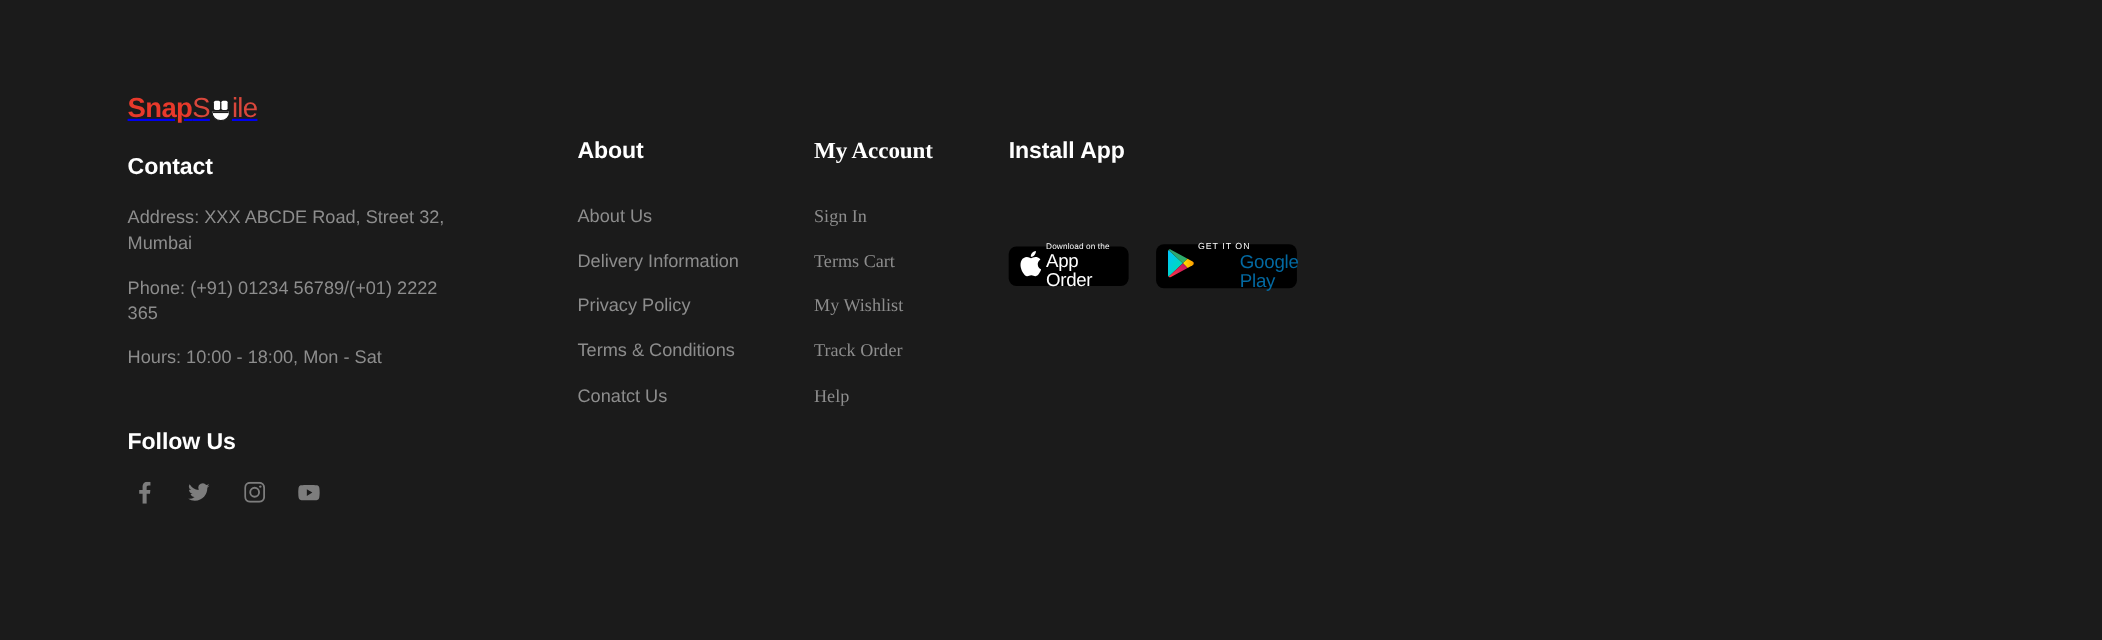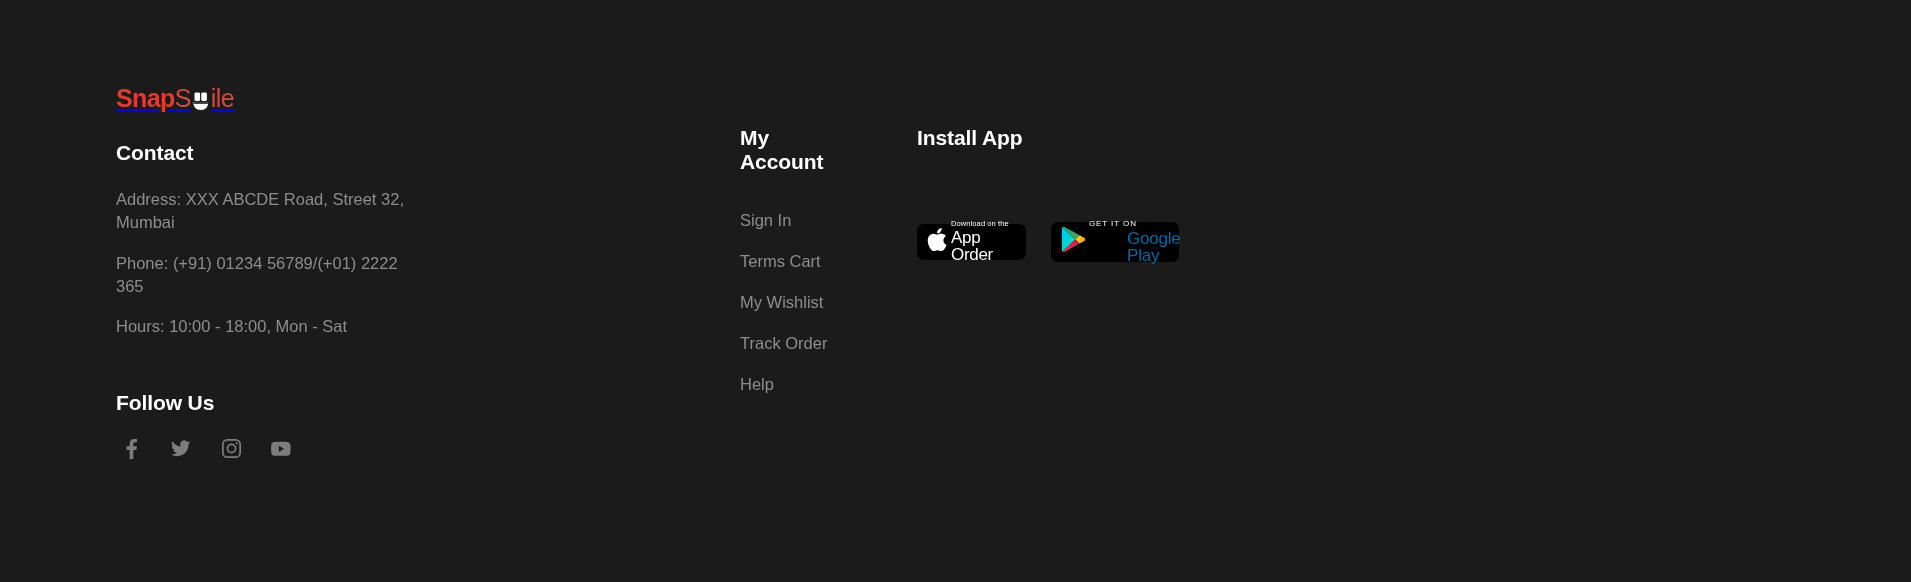--- a/index.html
+++ b/index.html
@@ -110,20 +110,21 @@
     left: 525px;
     top: 110px;
     width: 150px;
   }
   
   .col-account {
     position: absolute;
     left: 740px;
     top: 110px;
     width: 110px;
+    font-family: Liberation Serif, serif;
   }
   
   .col-install {
     position: absolute;
     left: 917px;
     top: 110px;
     width: 330px;
   }
 
   .link-heading {
@@ -258,20 +259,30 @@
           </a>
           <a class="social-icon" href="#">
             <svg width="22" height="16" viewBox="0 0 22 16" xmlns="http://www.w3.org/2000/svg">
                 <path d="M21.11 2.5A2.75 2.75 0 0 0 19.18.56C17.46.09 10.84.09 10.84.09S4.22.09 2.5.56A2.75 2.75 0 0 0 .57 2.5C.1 4.22.1 7.82.1 7.82s0 3.6.47 5.32a2.75 2.75 0 0 0 1.93 1.94c1.72.47 8.34.47 8.34.47s6.62 0 8.34-.47a2.75 2.75 0 0 0 1.93-1.94c.47-1.72.47-5.32.47-5.32s0-3.6-.47-5.32zM8.73 11.17V4.47l5.54 3.35-5.54 3.35z"></path>
               </svg>
           </a>
         </div>
       </div>
     </div>
 
+    <div class="col-about">
+      <div class="link-heading">About</div>
+      <ul class="link-list list-about">
+        <li><a href="#">About Us</a></li>
+        <li><a href="#">Delivery Information</a></li>
+        <li><a href="#">Privacy Policy</a></li>
+        <li><a href="#">Terms &amp; Conditions</a></li>
+        <li><a href="#">Conatct Us</a></li>
+      </ul>
+    </div>
 
     <div class="col-account">
       <div class="link-heading">My Account</div>
       <ul class="link-list list-account">
         <li><a href="#">Sign In</a></li>
         <li><a href="#">Terms Cart</a></li>
         <li><a href="#">My Wishlist</a></li>
         <li><a href="#">Track Order</a></li>
         <li><a href="#">Help</a></li>
       </ul>

